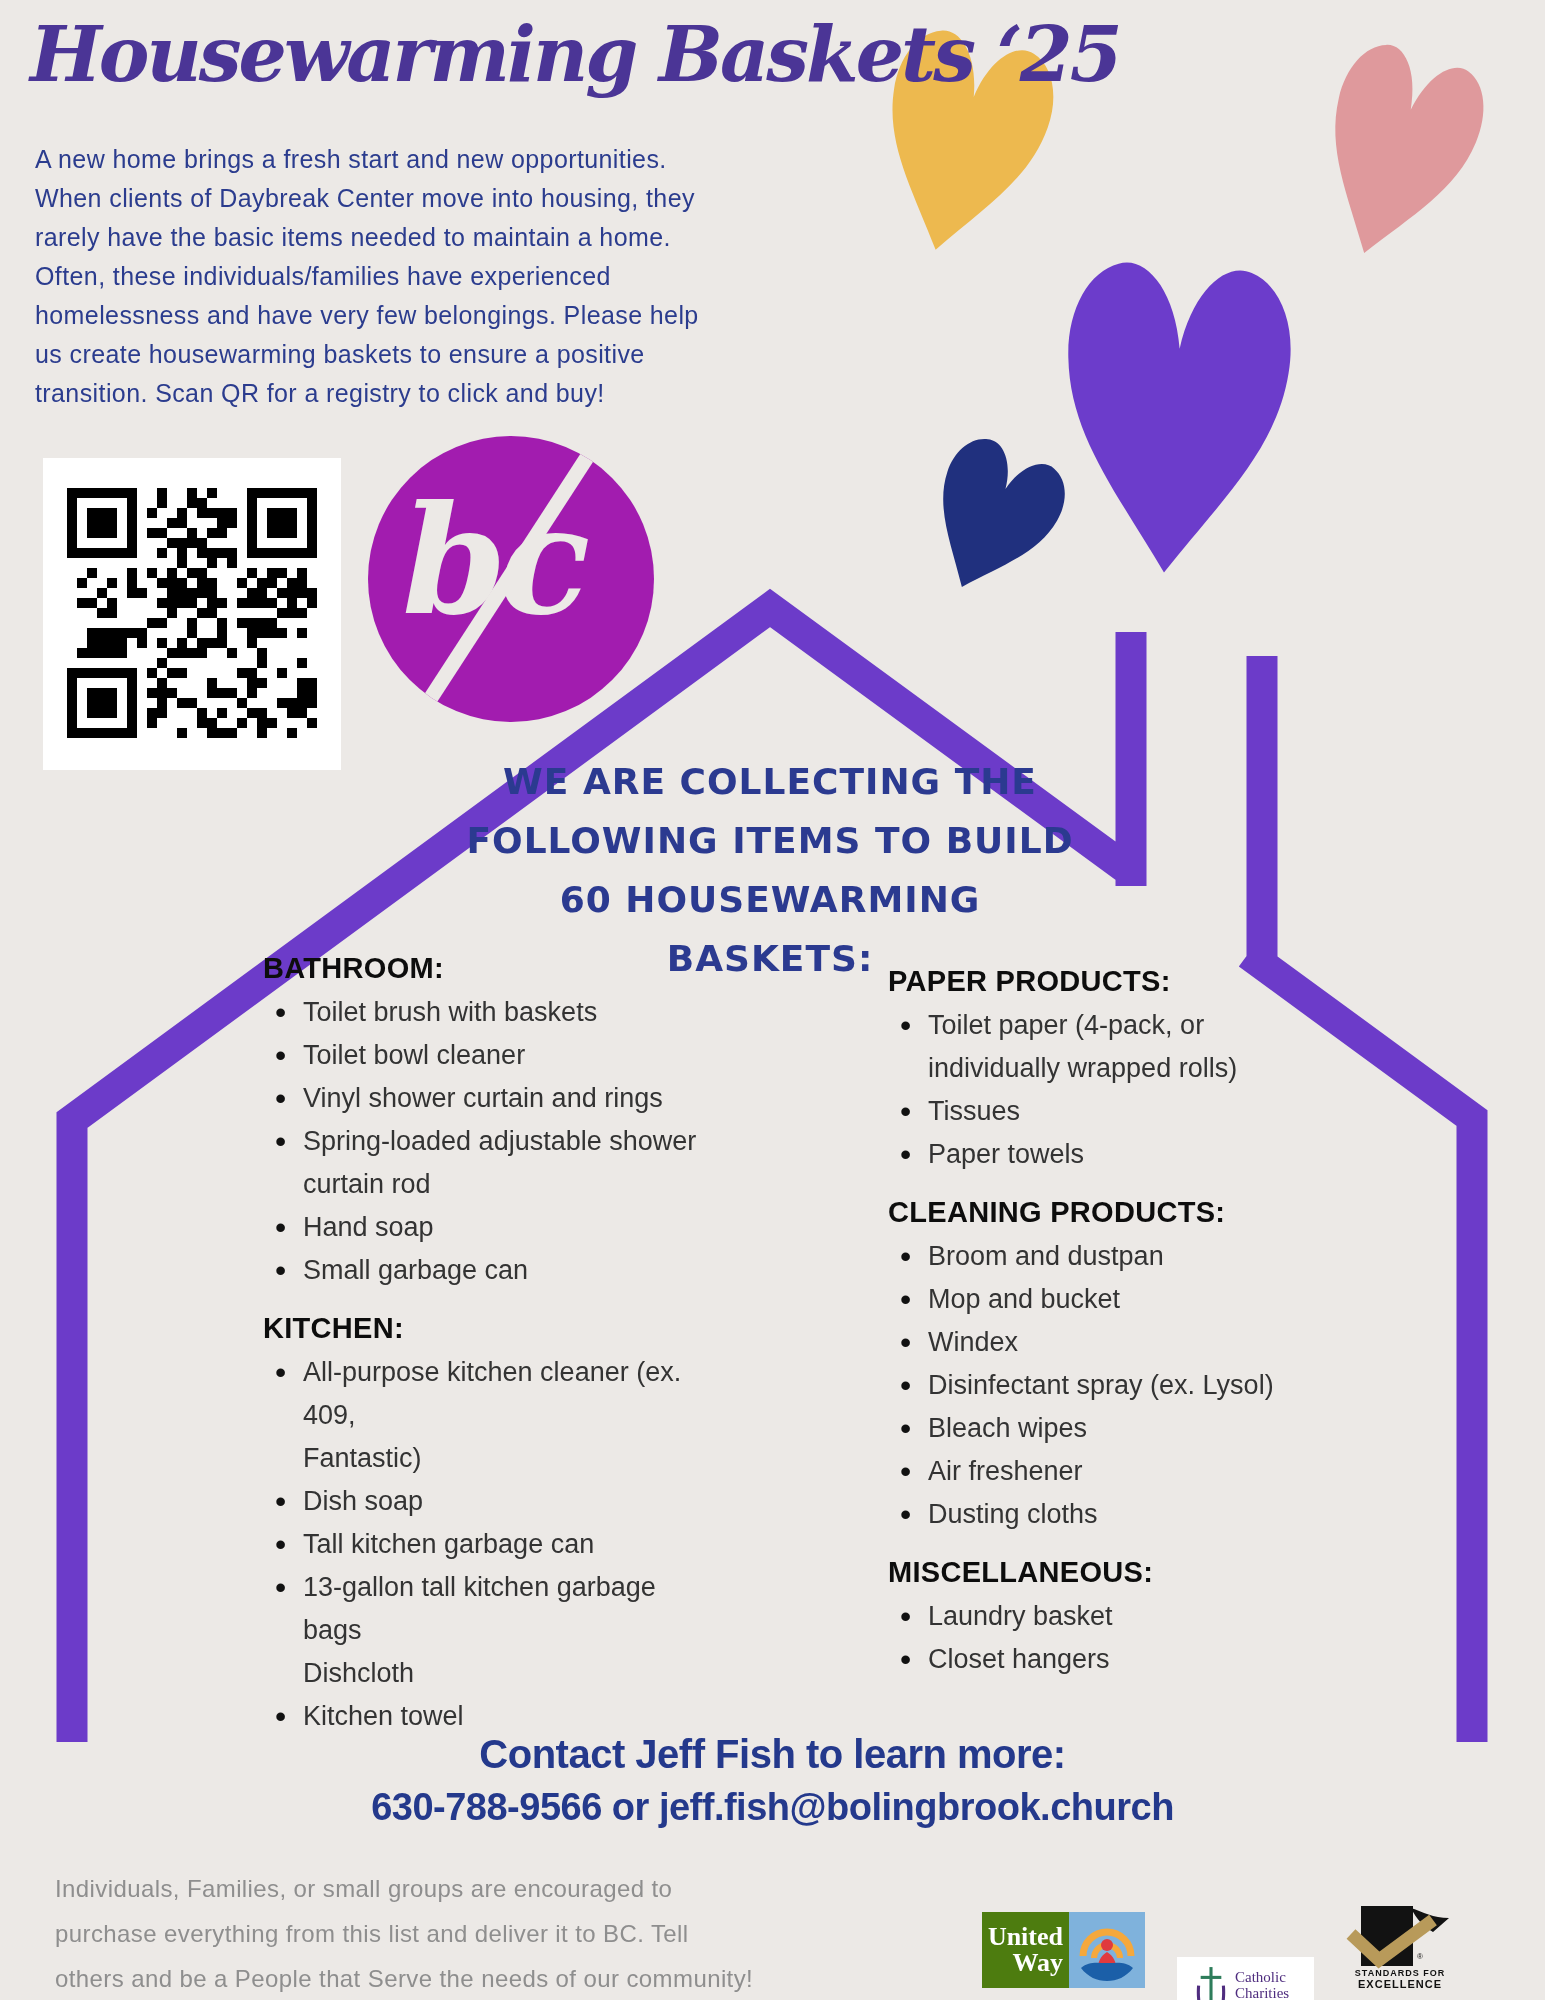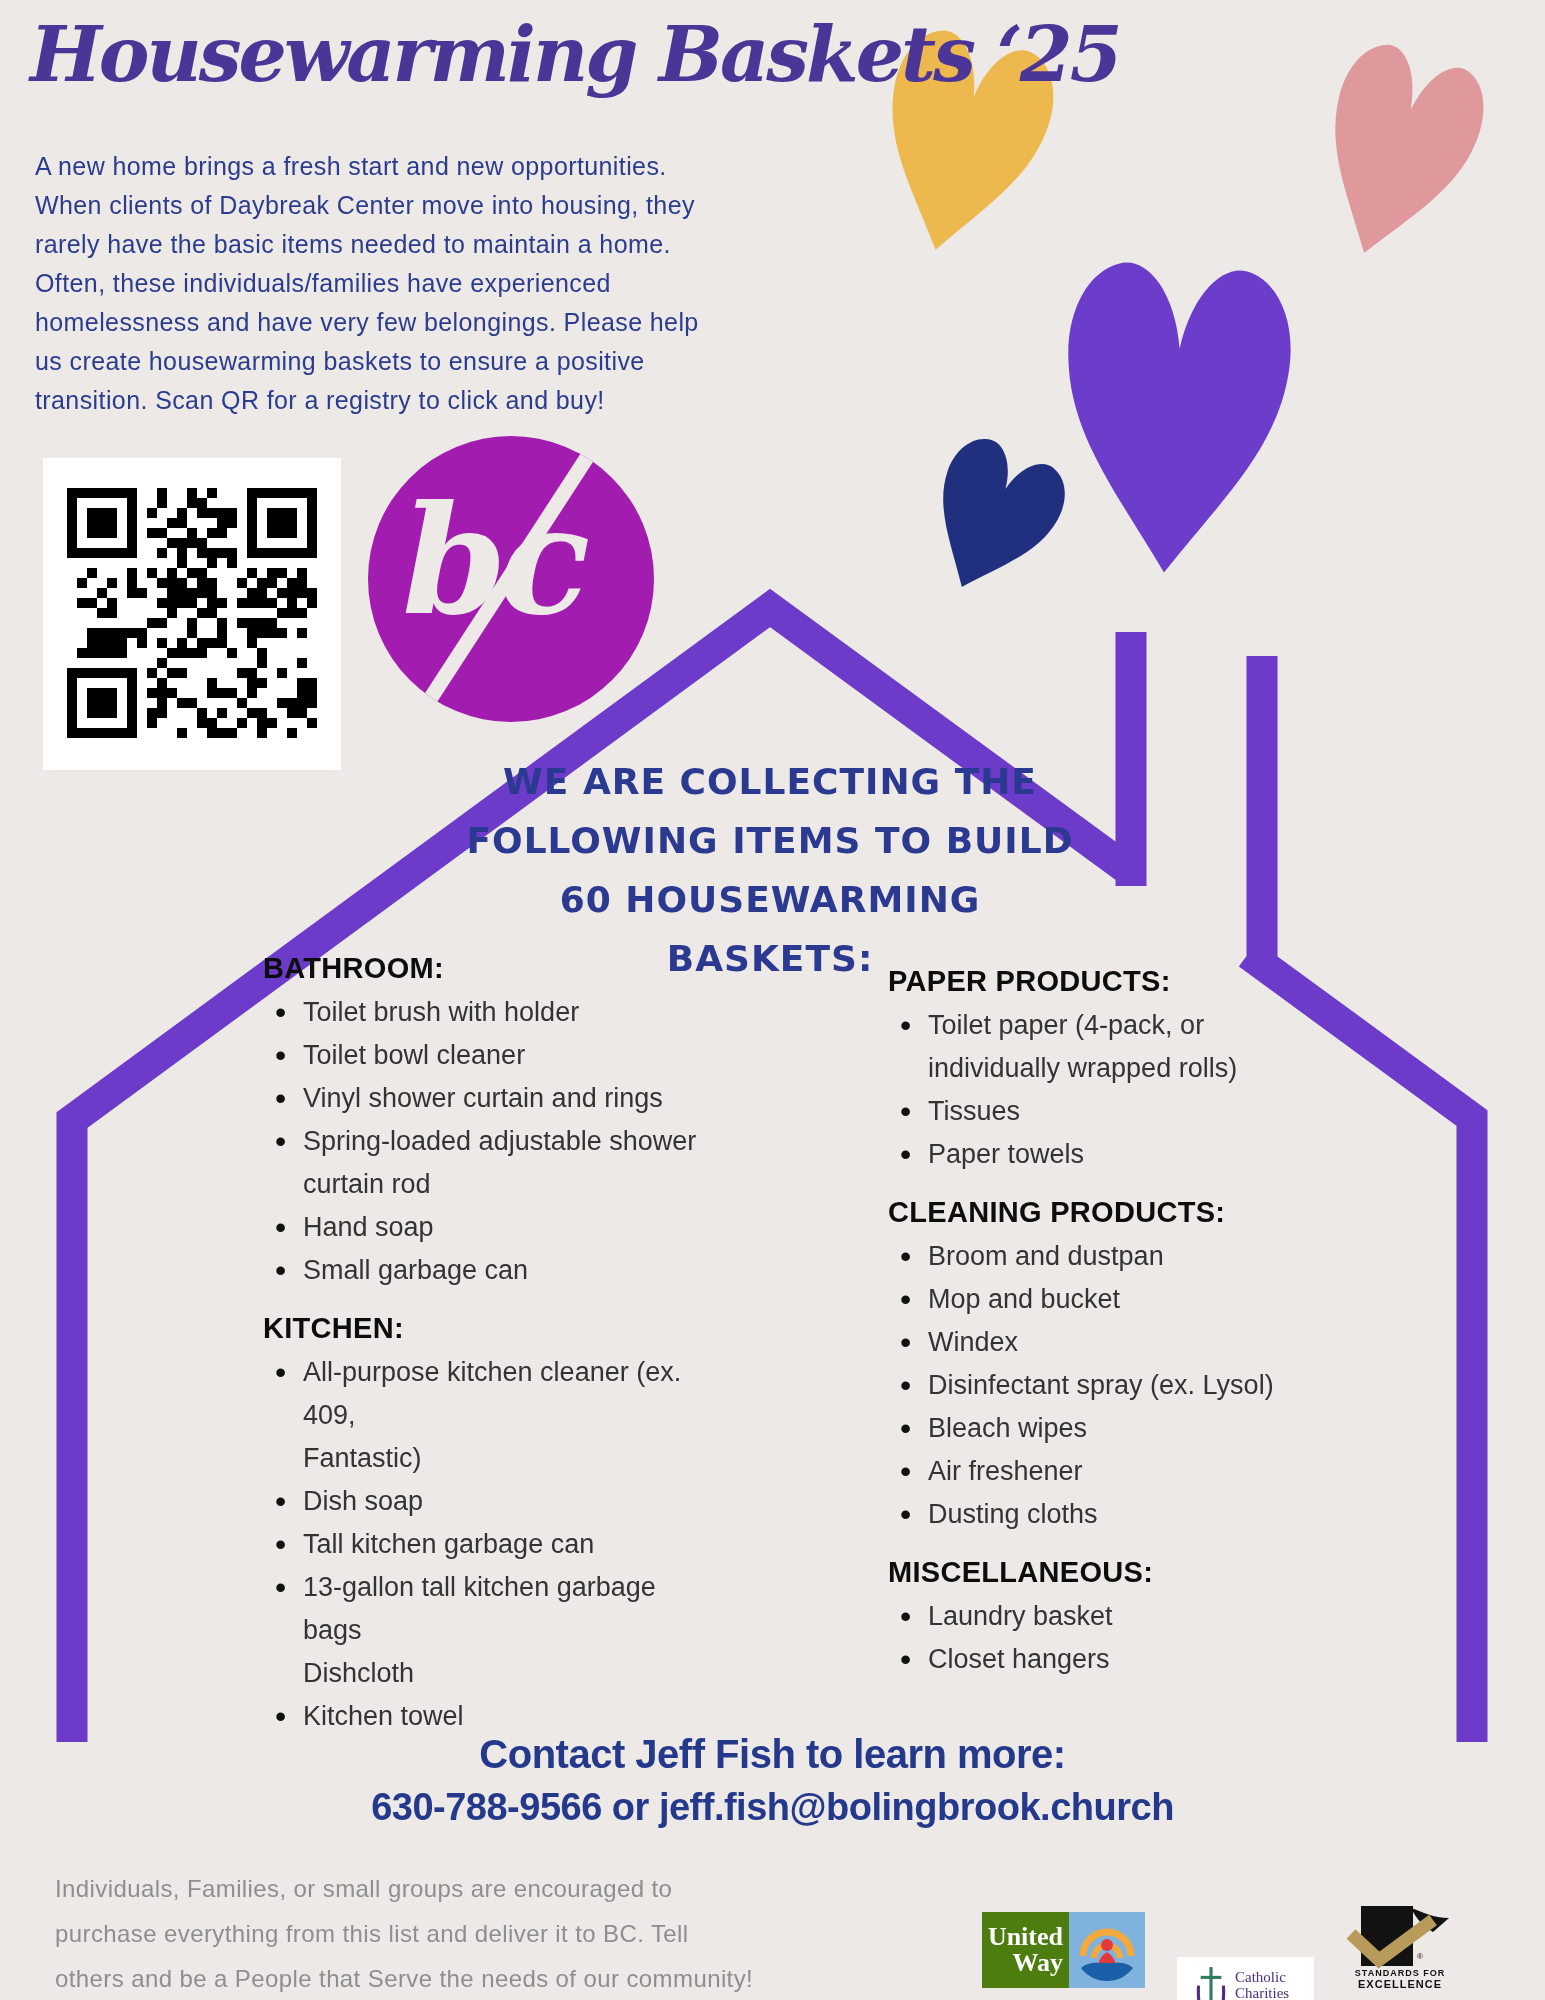--- a/index.html
+++ b/index.html
@@ -6,21 +6,21 @@
   .canvas{position:relative;width:1545px;height:2000px;background:#ECE9E6;overflow:hidden;
           font-family:"Liberation Sans",sans-serif;}
   .abs{position:absolute;}
   
   #decor{position:absolute;left:0;top:0;width:1545px;height:2000px;}
   
   .title{left:30px;top:10px;width:960px;font-family:"DejaVu Serif",serif;
          font-style:italic;font-weight:bold;font-size:76px;letter-spacing:-3px;
          color:#4B3596;white-space:nowrap;}
   
-  .intro{left:35px;top:147px;width:700px;font-size:25px;line-height:39px;
+  .intro{left:35px;top:140px;width:700px;font-size:25px;line-height:39px;
          color:#2B3C8E;white-space:pre-line;letter-spacing:.4px;}
   
   .qrbox{left:43px;top:458px;width:298px;height:312px;background:#ffffff;}
   .qrbox svg{position:absolute;left:24px;top:30px;}
   
   .bc{left:368px;top:436px;width:286px;height:286px;border-radius:50%;
       background:#a21caf;overflow:hidden;}
   .bc-slash{position:absolute;left:128px;top:-50px;width:15px;height:400px;
             background:#ECE9E6;transform:rotate(33deg);}
   .bc-text{position:absolute;left:34px;top:36px;font-family:"DejaVu Serif",serif;
@@ -311,21 +311,21 @@
 
   <div class="abs collect">WE ARE COLLECTING THE
 FOLLOWING ITEMS TO BUILD
 60  HOUSEWARMING
 BASKETS:</div>
 
   <div class="abs col col-left">
     <div class="sec" style="margin-top:0;">
       <h3>BATHROOM:</h3>
       <ul>
-          <li>Toilet brush with holder</li>
+          <li>Toilet brush with baskets</li>
           <li>Toilet bowl cleaner</li>
           <li>Vinyl shower curtain and rings</li>
           <li>Spring-loaded adjustable shower
 curtain rod</li>
           <li>Hand soap</li>
           <li>Small garbage can</li>
         </ul>
     </div>
     <div class="sec">
       <h3>KITCHEN:</h3>

